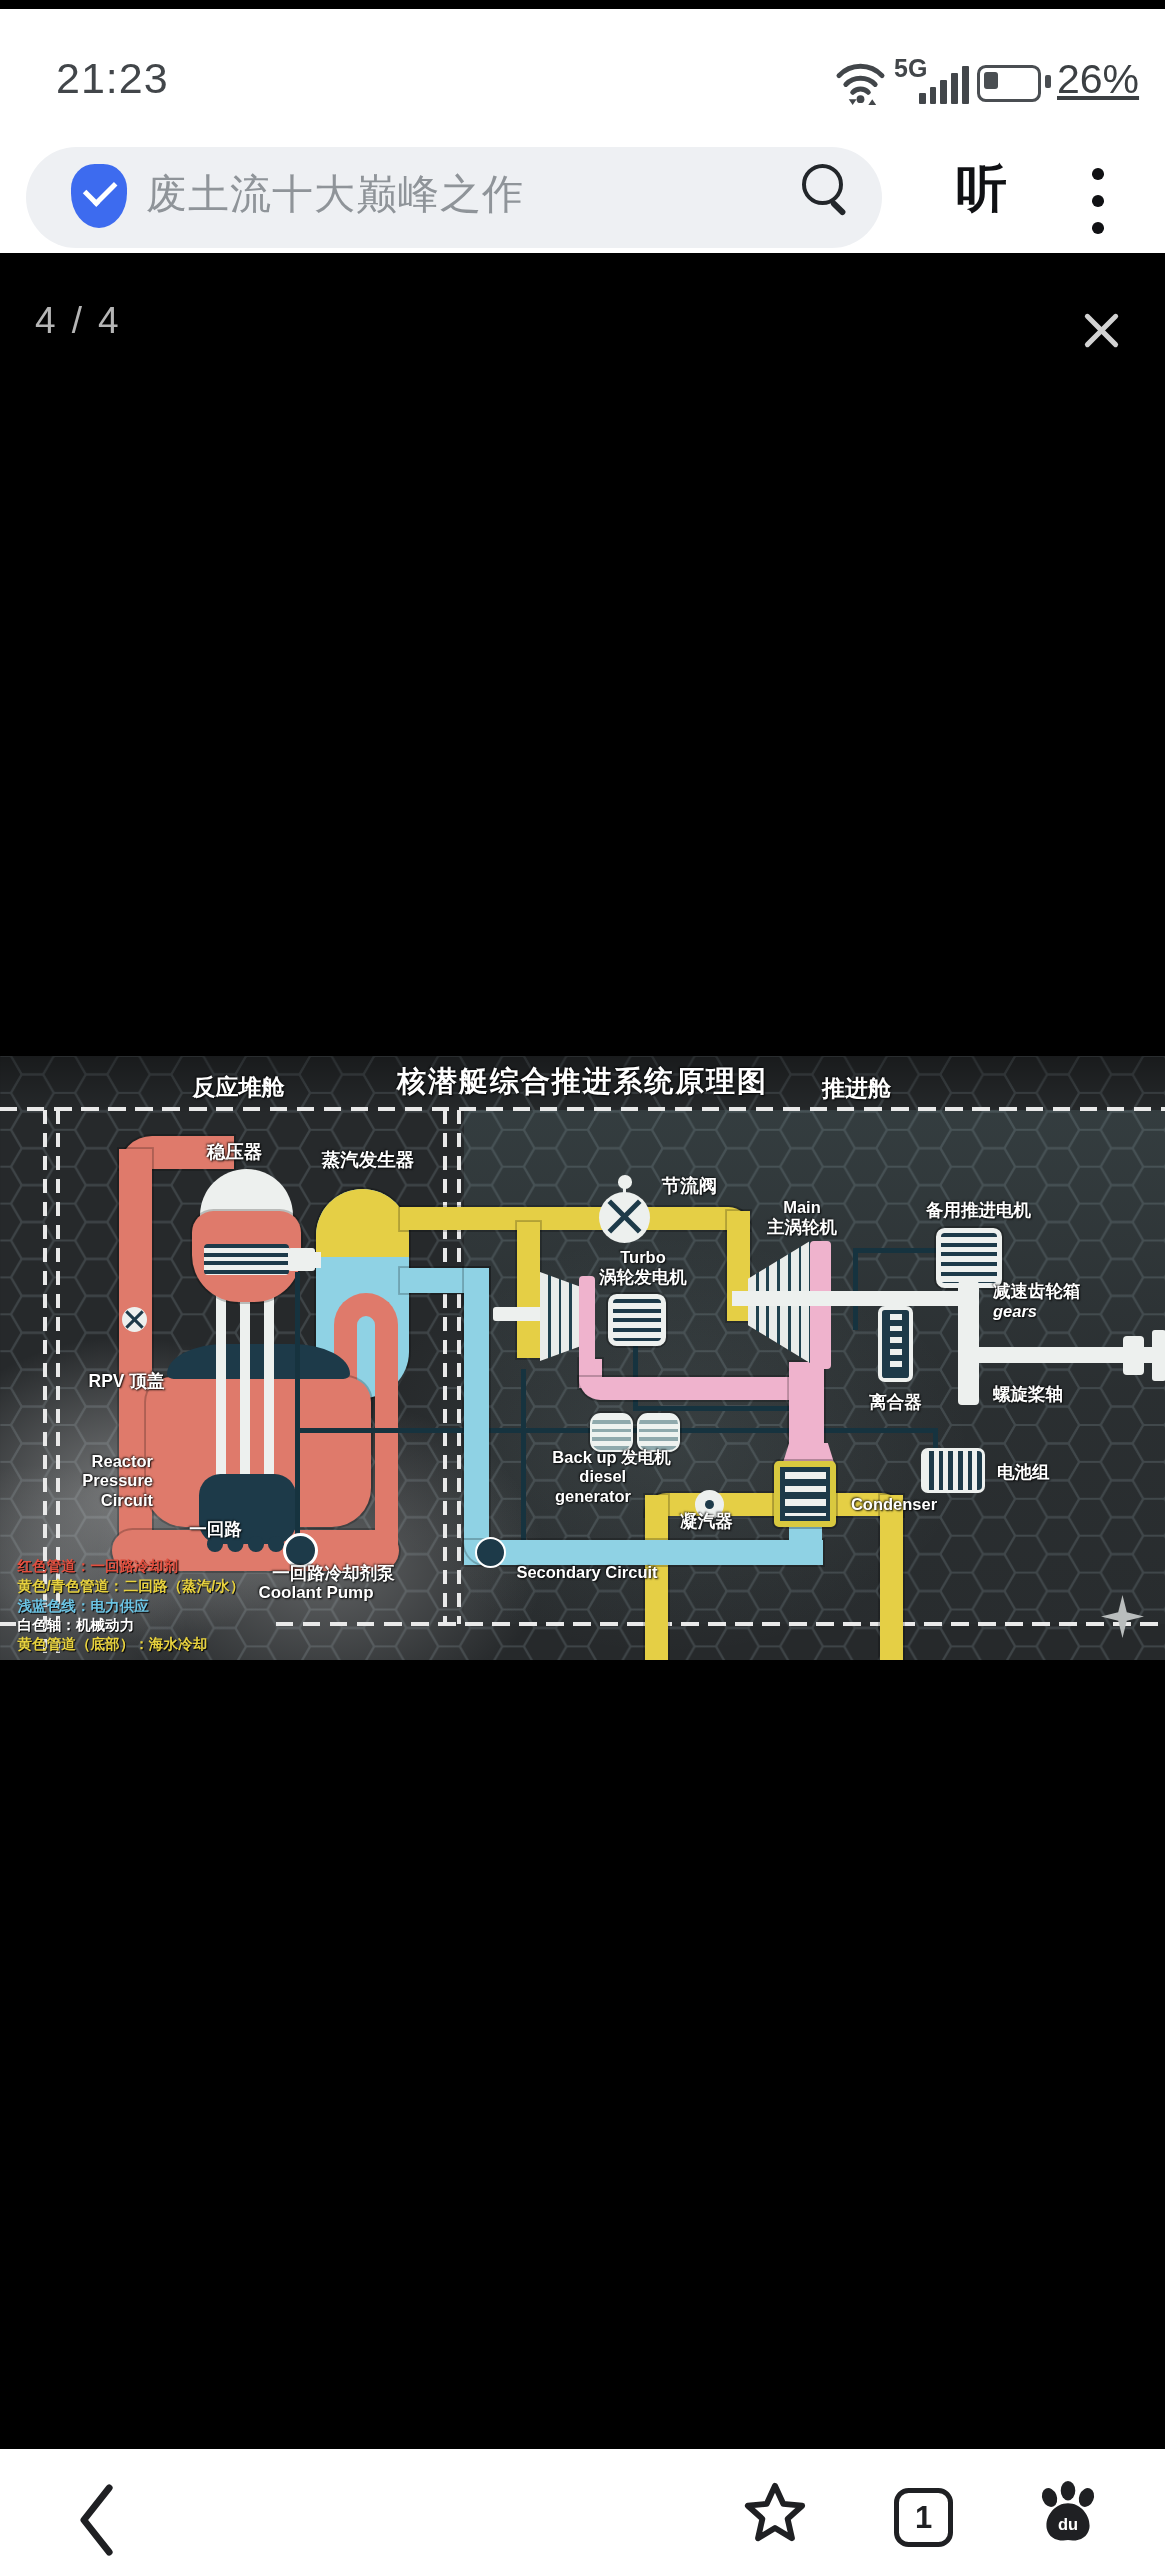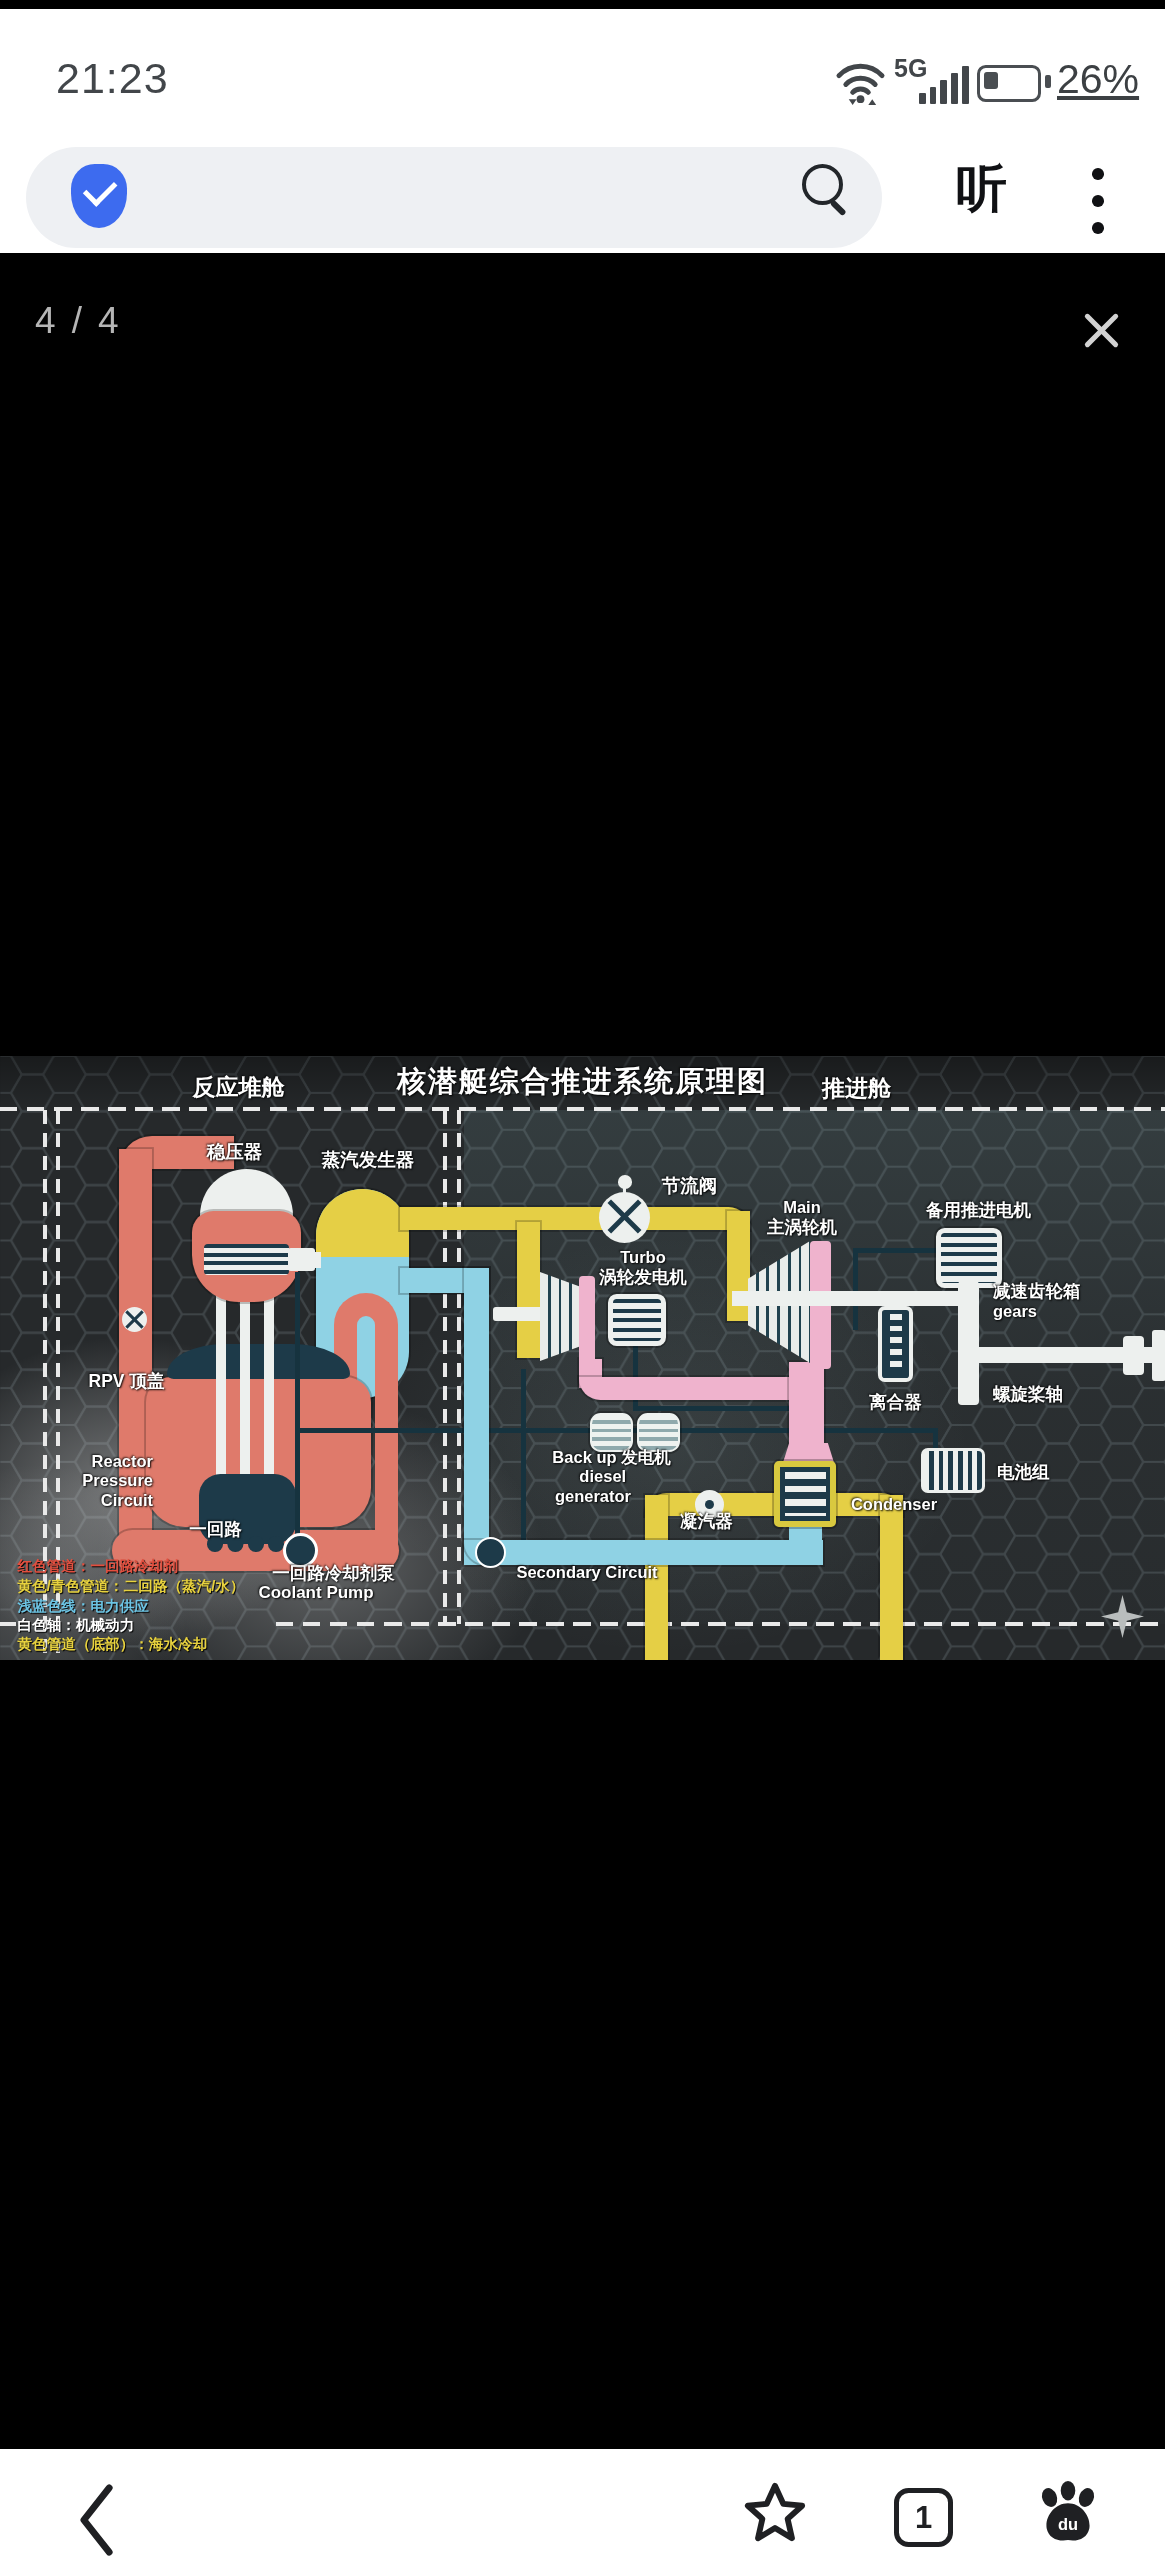--- a/index.html
+++ b/index.html
@@ -87,20 +87,21 @@
   <div class="abs battery">
     <div class="abs battfill"></div>
   </div>
   <div class="abs battnub"></div>
   <div class="abs stxt" style="left:1057px;top:47px;font-size:41px;font-weight:normal;color:#3c4043;text-decoration:underline;">26%</div>
 
   <div class="abs searchpill"></div>
   <div class="abs shield">
       <div class="chk"></div>
     </div>
+  <div class="abs query">废土流十大巅峰之作</div>
   <div class="abs mag"></div>
   <div class="abs maghandle"></div>
   <div class="abs listen">听</div>
   <div class="abs" style="left:1092px;top:159px;">
     <div class="mdot"></div>
       <div class="mdot"></div>
       <div class="mdot"></div>
   </div>
 
   <div class="abs counter">4 / 4</div>
@@ -269,21 +270,21 @@
         <div style="font-size:17.5px;">涡轮发电机</div>
     </div>
     <div class="lbl" style="left:734px;top:142px;width:136px;font-size:16.5px;">
       <div>Main</div>
         <div style="font-size:17.5px;">主涡轮机</div>
     </div>
     <div class="lbl" style="left:901px;top:144px;width:155px;font-size:17.5px;">备用推进电机</div>
     <div class="lbl" style="left:837px;top:336px;width:117px;font-size:17.5px;">离合器</div>
     <div class="lbl" style="left:993px;top:225px;width:165px;font-size:17.5px;text-align:left;">
       <div>减速齿轮箱</div>
-        <div style="font-size:16.5px;">gears</div>
+        <div style="font-size:16.5px;font-style:italic;">gears</div>
     </div>
     <div class="lbl" style="left:993px;top:328px;width:117px;font-size:17.5px;text-align:left;">螺旋桨轴</div>
     <div class="lbl" style="left:997px;top:406px;width:87px;font-size:17.5px;text-align:left;">电池组</div>
     <div class="lbl" style="left:529px;top:392px;width:165px;font-size:16.5px;">
       <div>Back up 发电机</div>
       <div style="margin-left:-17.5px;">diesel</div>
       <div style="margin-left:-37px;">generator</div>
     </div>
     <div class="lbl" style="left:653px;top:455px;width:107px;font-size:17.5px;">凝汽器</div>
     <div class="lbl" style="left:831px;top:439px;width:126px;font-size:16.5px;">Condenser</div>

